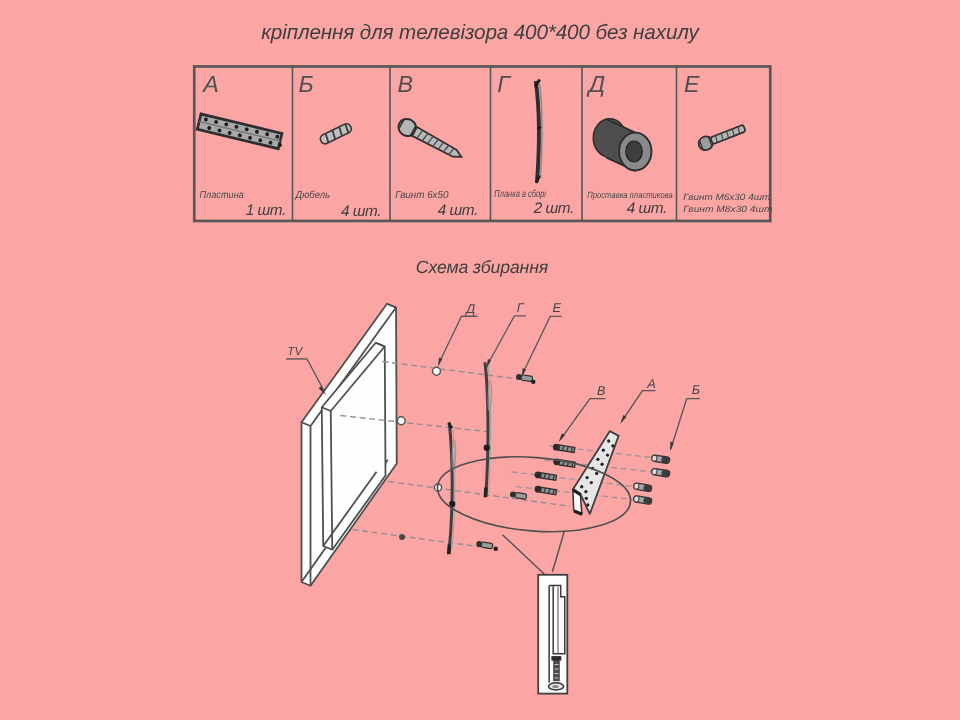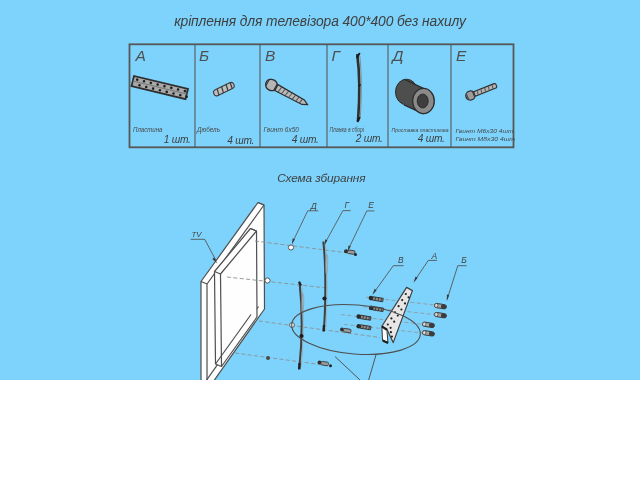--- a/index.html
+++ b/index.html
@@ -1,16 +1,16 @@
 <!DOCTYPE html>
 <html><head>
 <meta charset="utf-8">
 <style>
 html,body{margin:0;padding:0;background:#ffffff;}
-#page{width:640px;height:380px;position:relative;background:#7dd3fc;overflow:hidden;}
+#page{width:640px;height:480px;position:relative;background:#fca5a5;overflow:hidden;}
 svg{position:absolute;top:0;left:0;filter:blur(0.33px);}
 text{font-family:"Liberation Sans",sans-serif;font-style:italic;}
 </style>
 </head>
 <body>
 <div id="page">
 <svg width="640" height="480" viewBox="0 0 640 480">
 
   <text x="320" y="26" font-size="13.8" fill="#3f3f3f" text-anchor="middle" letter-spacing="-0.1">кріплення для телевізора 400*400 без нахилу</text>
 

